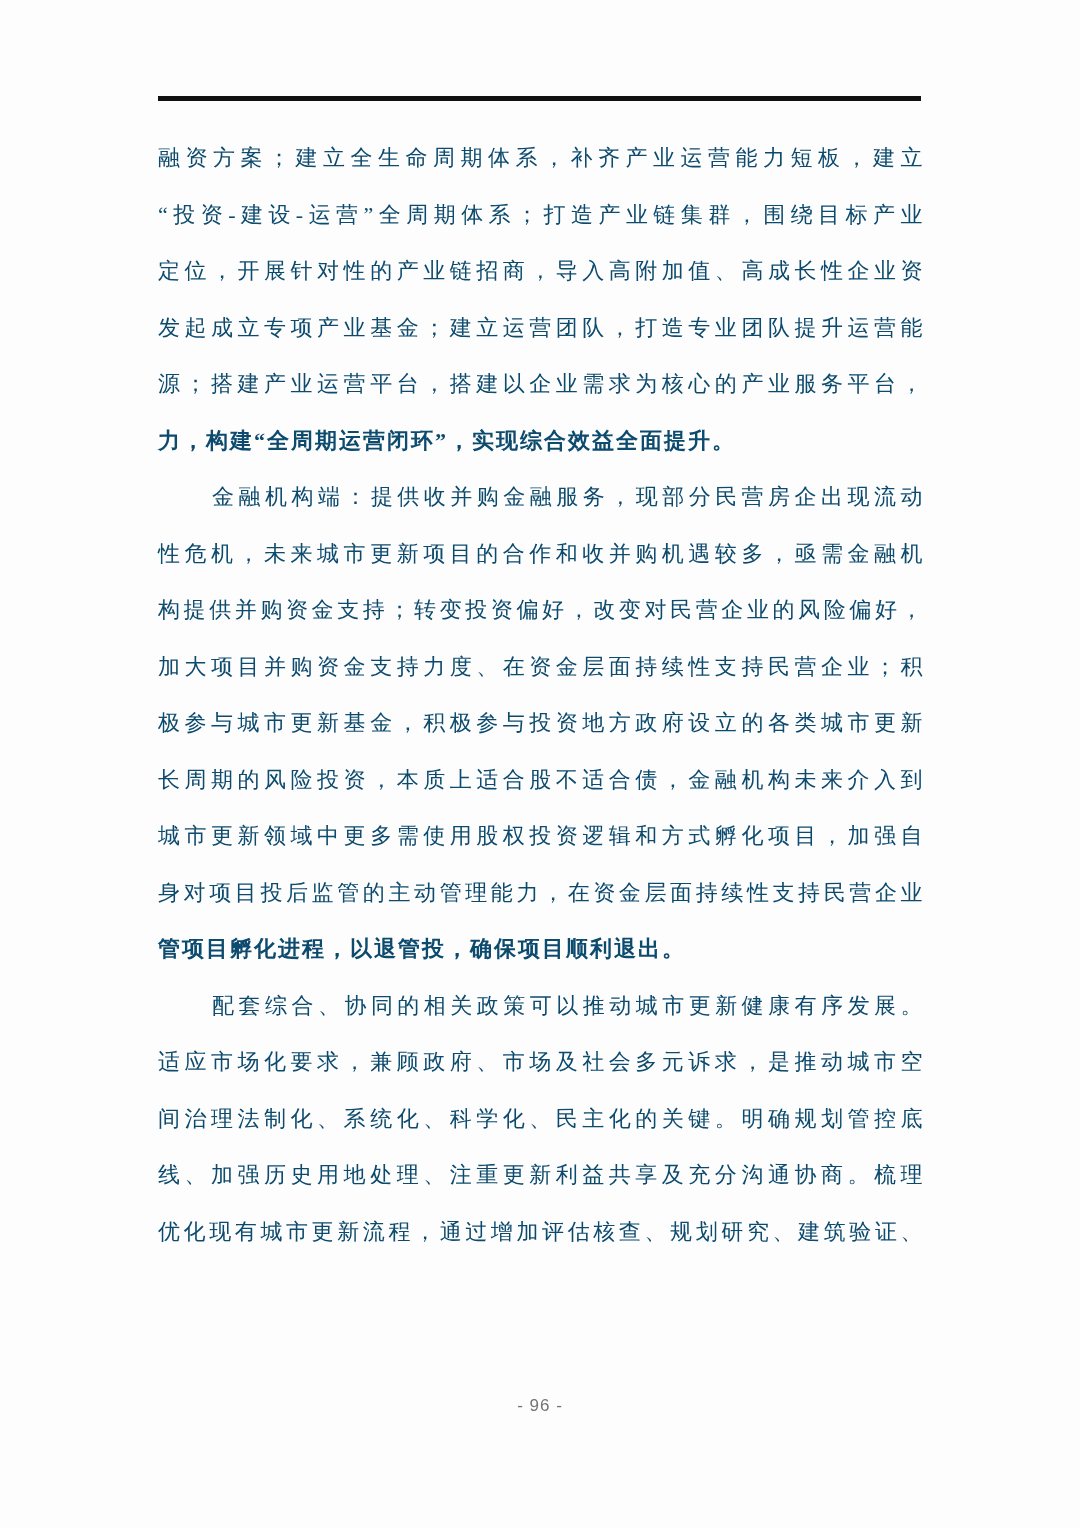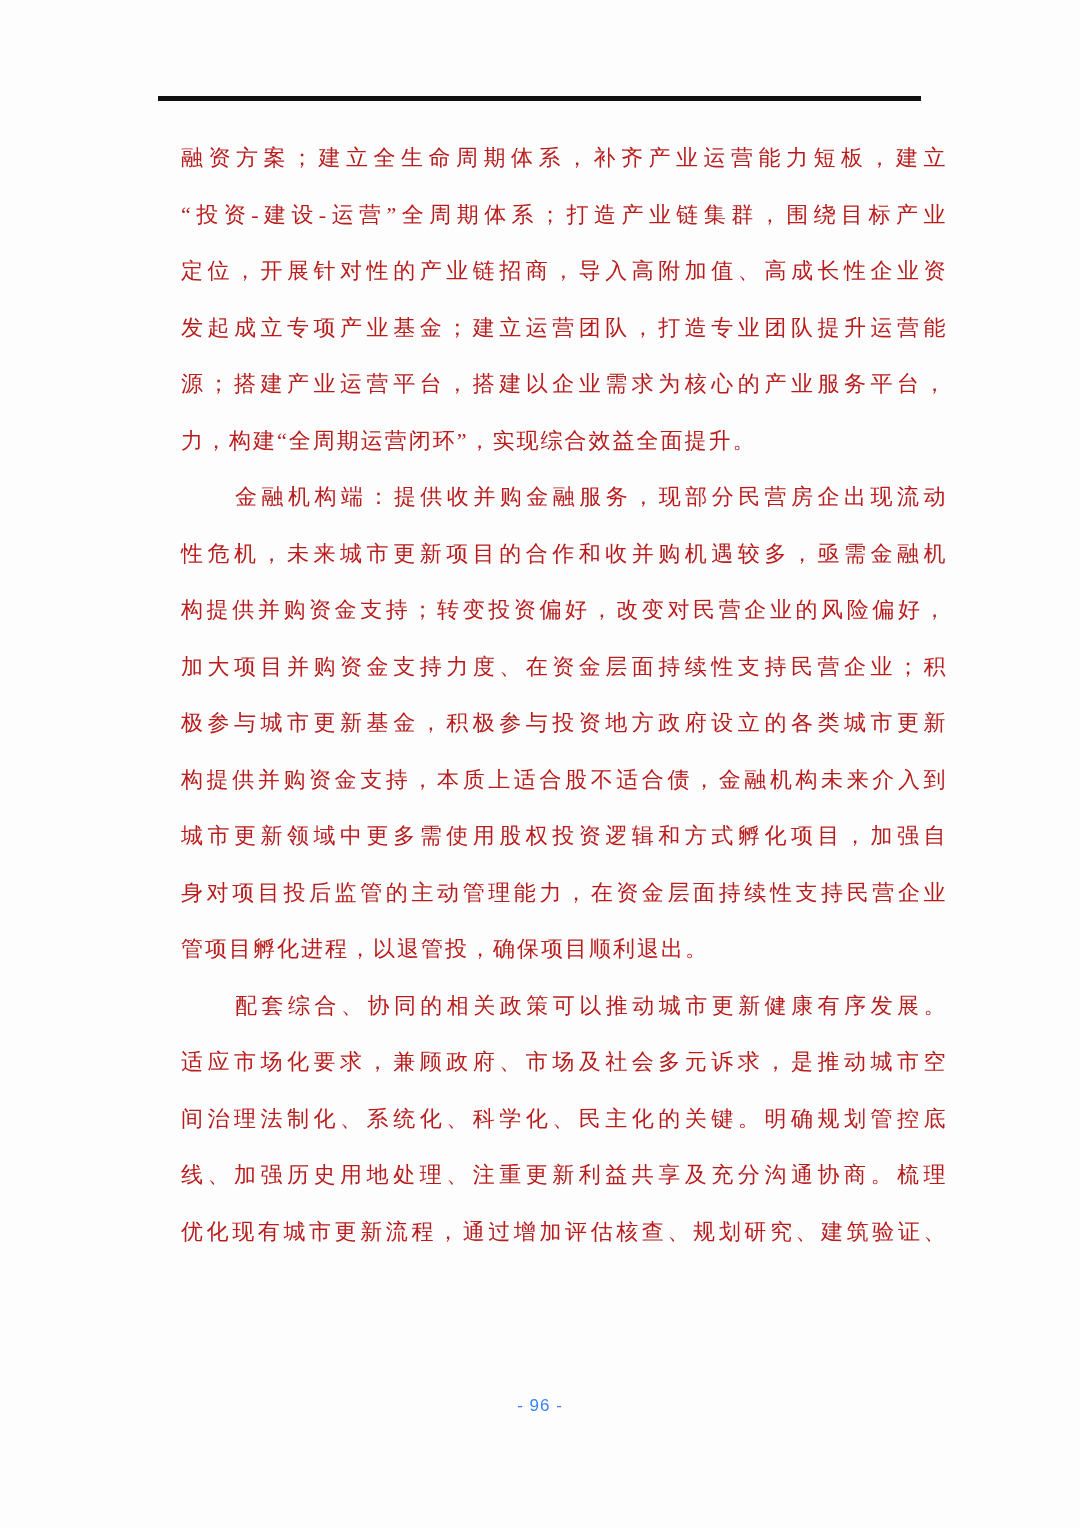--- a/index.html
+++ b/index.html
@@ -21,52 +21,52 @@
     top: 96px;
     width: 763px;
     height: 5px;
     background: #111111;
   }
   .body-text {
     position: absolute;
     left: 158px;
     top: 130px;
     width: 765px;
-    color: #b91c1c;
+    color: #0c4a6e;
     font-size: 22px;
-    margin-left: 23px;
   }
   .line {
     line-height: 56.5px;
     height: 56.5px;
     text-align: justify;
     text-align-last: justify;
     text-justify: inter-character;
     letter-spacing: 0.5px;
     white-space: nowrap;
   }
   .line.short {
     text-align: left;
     text-align-last: left;
     letter-spacing: 2px;
+    font-weight: bold;
   }
   .line.indent {
     text-indent: 54px;
   }
   .footer {
     position: absolute;
     left: 0;
     top: 1396px;
     width: 100%;
     text-align: center;
   }
   .page-number {
     font-family: "Liberation Sans", "DejaVu Sans", sans-serif;
     font-size: 17px;
-    color: #3b82f6;
+    color: #737373;
     letter-spacing: 1px;
   }
 </style>
 </head>
 <body>
 
 <div class="page">
 
   <div class="header-rule"></div>
 
@@ -80,21 +80,21 @@
       <div class="line">源；搭建产业运营平台，搭建以企业需求为核心的产业服务平台，</div>
       <div class="line short">力，构建“全周期运营闭环”，实现综合效益全面提升。</div>
     </div>
 
     <div class="para">
       <div class="line indent">金融机构端：提供收并购金融服务，现部分民营房企出现流动</div>
       <div class="line">性危机，未来城市更新项目的合作和收并购机遇较多，亟需金融机</div>
       <div class="line">构提供并购资金支持；转变投资偏好，改变对民营企业的风险偏好，</div>
       <div class="line">加大项目并购资金支持力度、在资金层面持续性支持民营企业；积</div>
       <div class="line">极参与城市更新基金，积极参与投资地方政府设立的各类城市更新</div>
-      <div class="line">构提供并购资金支持，本质上适合股不适合债，金融机构未来介入到</div>
+      <div class="line">长周期的风险投资，本质上适合股不适合债，金融机构未来介入到</div>
       <div class="line">城市更新领域中更多需使用股权投资逻辑和方式孵化项目，加强自</div>
       <div class="line">身对项目投后监管的主动管理能力，在资金层面持续性支持民营企业</div>
       <div class="line short">管项目孵化进程，以退管投，确保项目顺利退出。</div>
     </div>
 
 
     <div class="para">
       <div class="line indent">配套综合、协同的相关政策可以推动城市更新健康有序发展。</div>
       <div class="line">适应市场化要求，兼顾政府、市场及社会多元诉求，是推动城市空</div>
       <div class="line">间治理法制化、系统化、科学化、民主化的关键。明确规划管控底</div>

